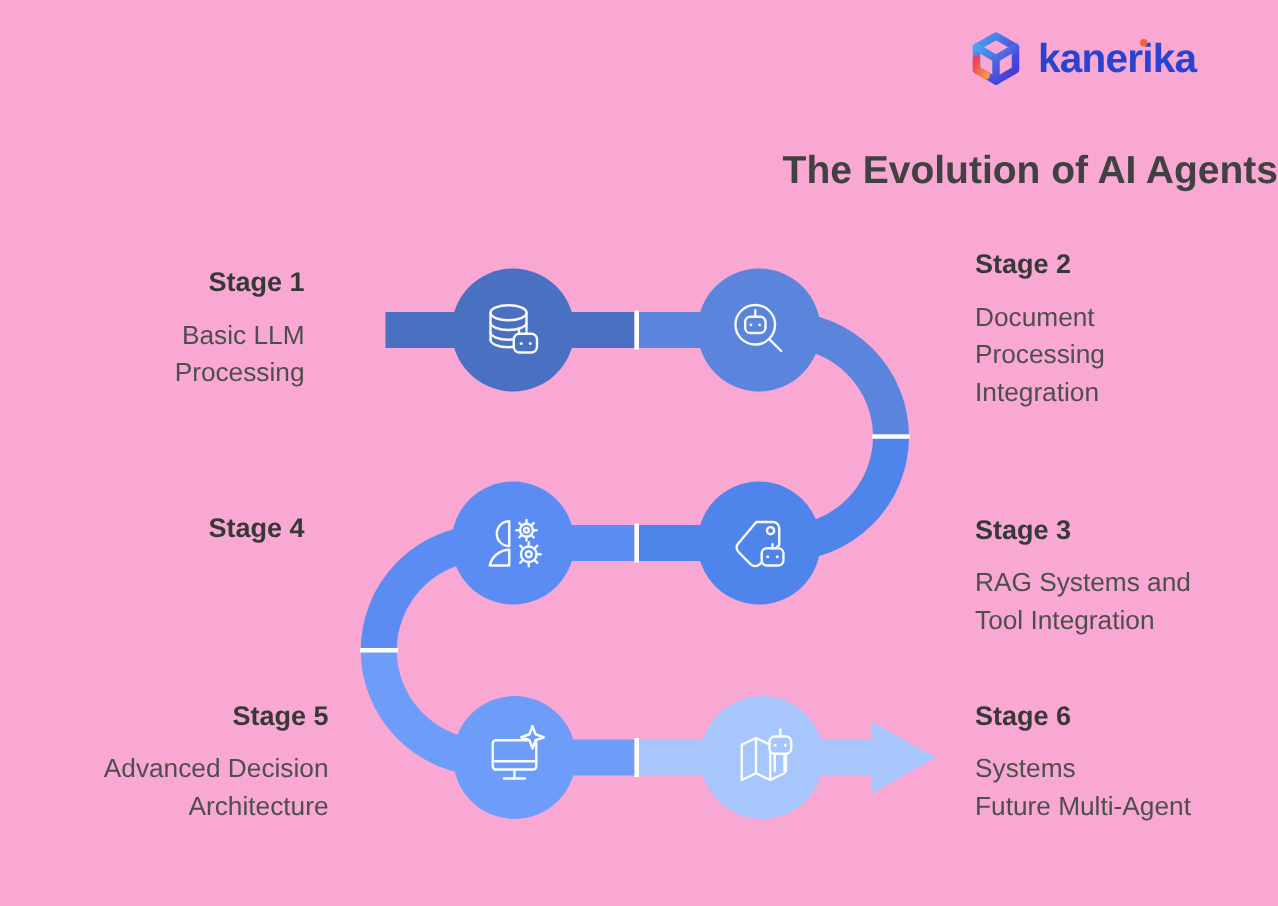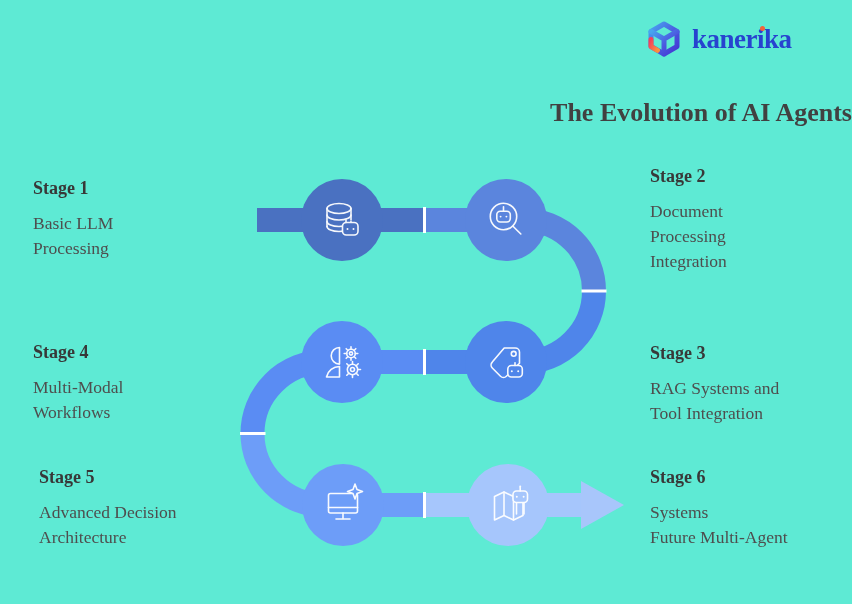--- a/index.html
+++ b/index.html
@@ -1,31 +1,31 @@
 <!DOCTYPE html>
 <html><head>
 <meta charset="utf-8">
 <style>
   html,body{margin:0;padding:0;background:#fff;}
   #canvas{
-    position:relative;width:852px;height:604px;background:#5eead4;overflow:hidden;
-    font-family:Liberation Serif, serif;
+    position:relative;width:852px;height:604px;background:#f9a8d4;overflow:hidden;
+    font-family:Liberation Sans, sans-serif;
   }
   
   #logo{position:absolute;top:20px;left:645px;display:flex;align-items:center;gap:9px;}
   #logo-word{position:relative;font-size:27px;font-weight:bold;letter-spacing:-0.5px;color:#2743cf;line-height:36px;}
   #logo-dot{position:absolute;left:68px;top:5px;width:5px;height:5px;border-radius:50%;background:#f4623a;}
   
   #page-title{position:absolute;top:98px;left:0;width:852px;text-align:right;
     font-size:26px;font-weight:bold;color:#414141;}
   
   .stage-block{position:absolute;}
   .stage-title{font-size:18px;font-weight:bold;color:#383838;margin-bottom:12px;}
   .stage-desc{font-size:17.5px;color:#4e4e4e;line-height:25px;}
-  .right-align{}
+  .right-align{text-align:right;}
   #s1{top:178px;left:33px;width:170px;}
   #s2{top:166px;left:650px;width:176px;}
   #s4{top:324px;left:33px;width:170px;margin-top:18px;}
   #s3{top:324px;left:650px;width:176px;margin-top:19px;}
   #s5{top:467px;left:39px;width:180px;}
   #s6{top:467px;left:650px;width:180px;}
   
   #flow{position:absolute;top:0;left:0;}
   .icon{stroke:#ffffff;stroke-width:1.6;fill:none;stroke-linecap:round;stroke-linejoin:round;opacity:.95;}
   .icon .dot{fill:#ffffff;stroke:none;}
@@ -183,24 +183,20 @@
   <div id="s3" class="stage-block">
     <div class="stage-title">Stage 3</div>
     <div class="stage-desc">
       <div>RAG Systems and</div>
       <div>Tool Integration</div>
     </div>
   </div>
 
   <div id="s4" class="stage-block right-align">
     <div class="stage-title">Stage 4</div>
-    <div class="stage-desc">
-      <div>Multi-Modal</div>
-      <div>Workflows</div>
-    </div>
   </div>
 
   <div id="s5" class="stage-block right-align">
     <div class="stage-title">Stage 5</div>
     <div class="stage-desc">
       <div>Advanced Decision</div>
       <div>Architecture</div>
     </div>
   </div>
 

